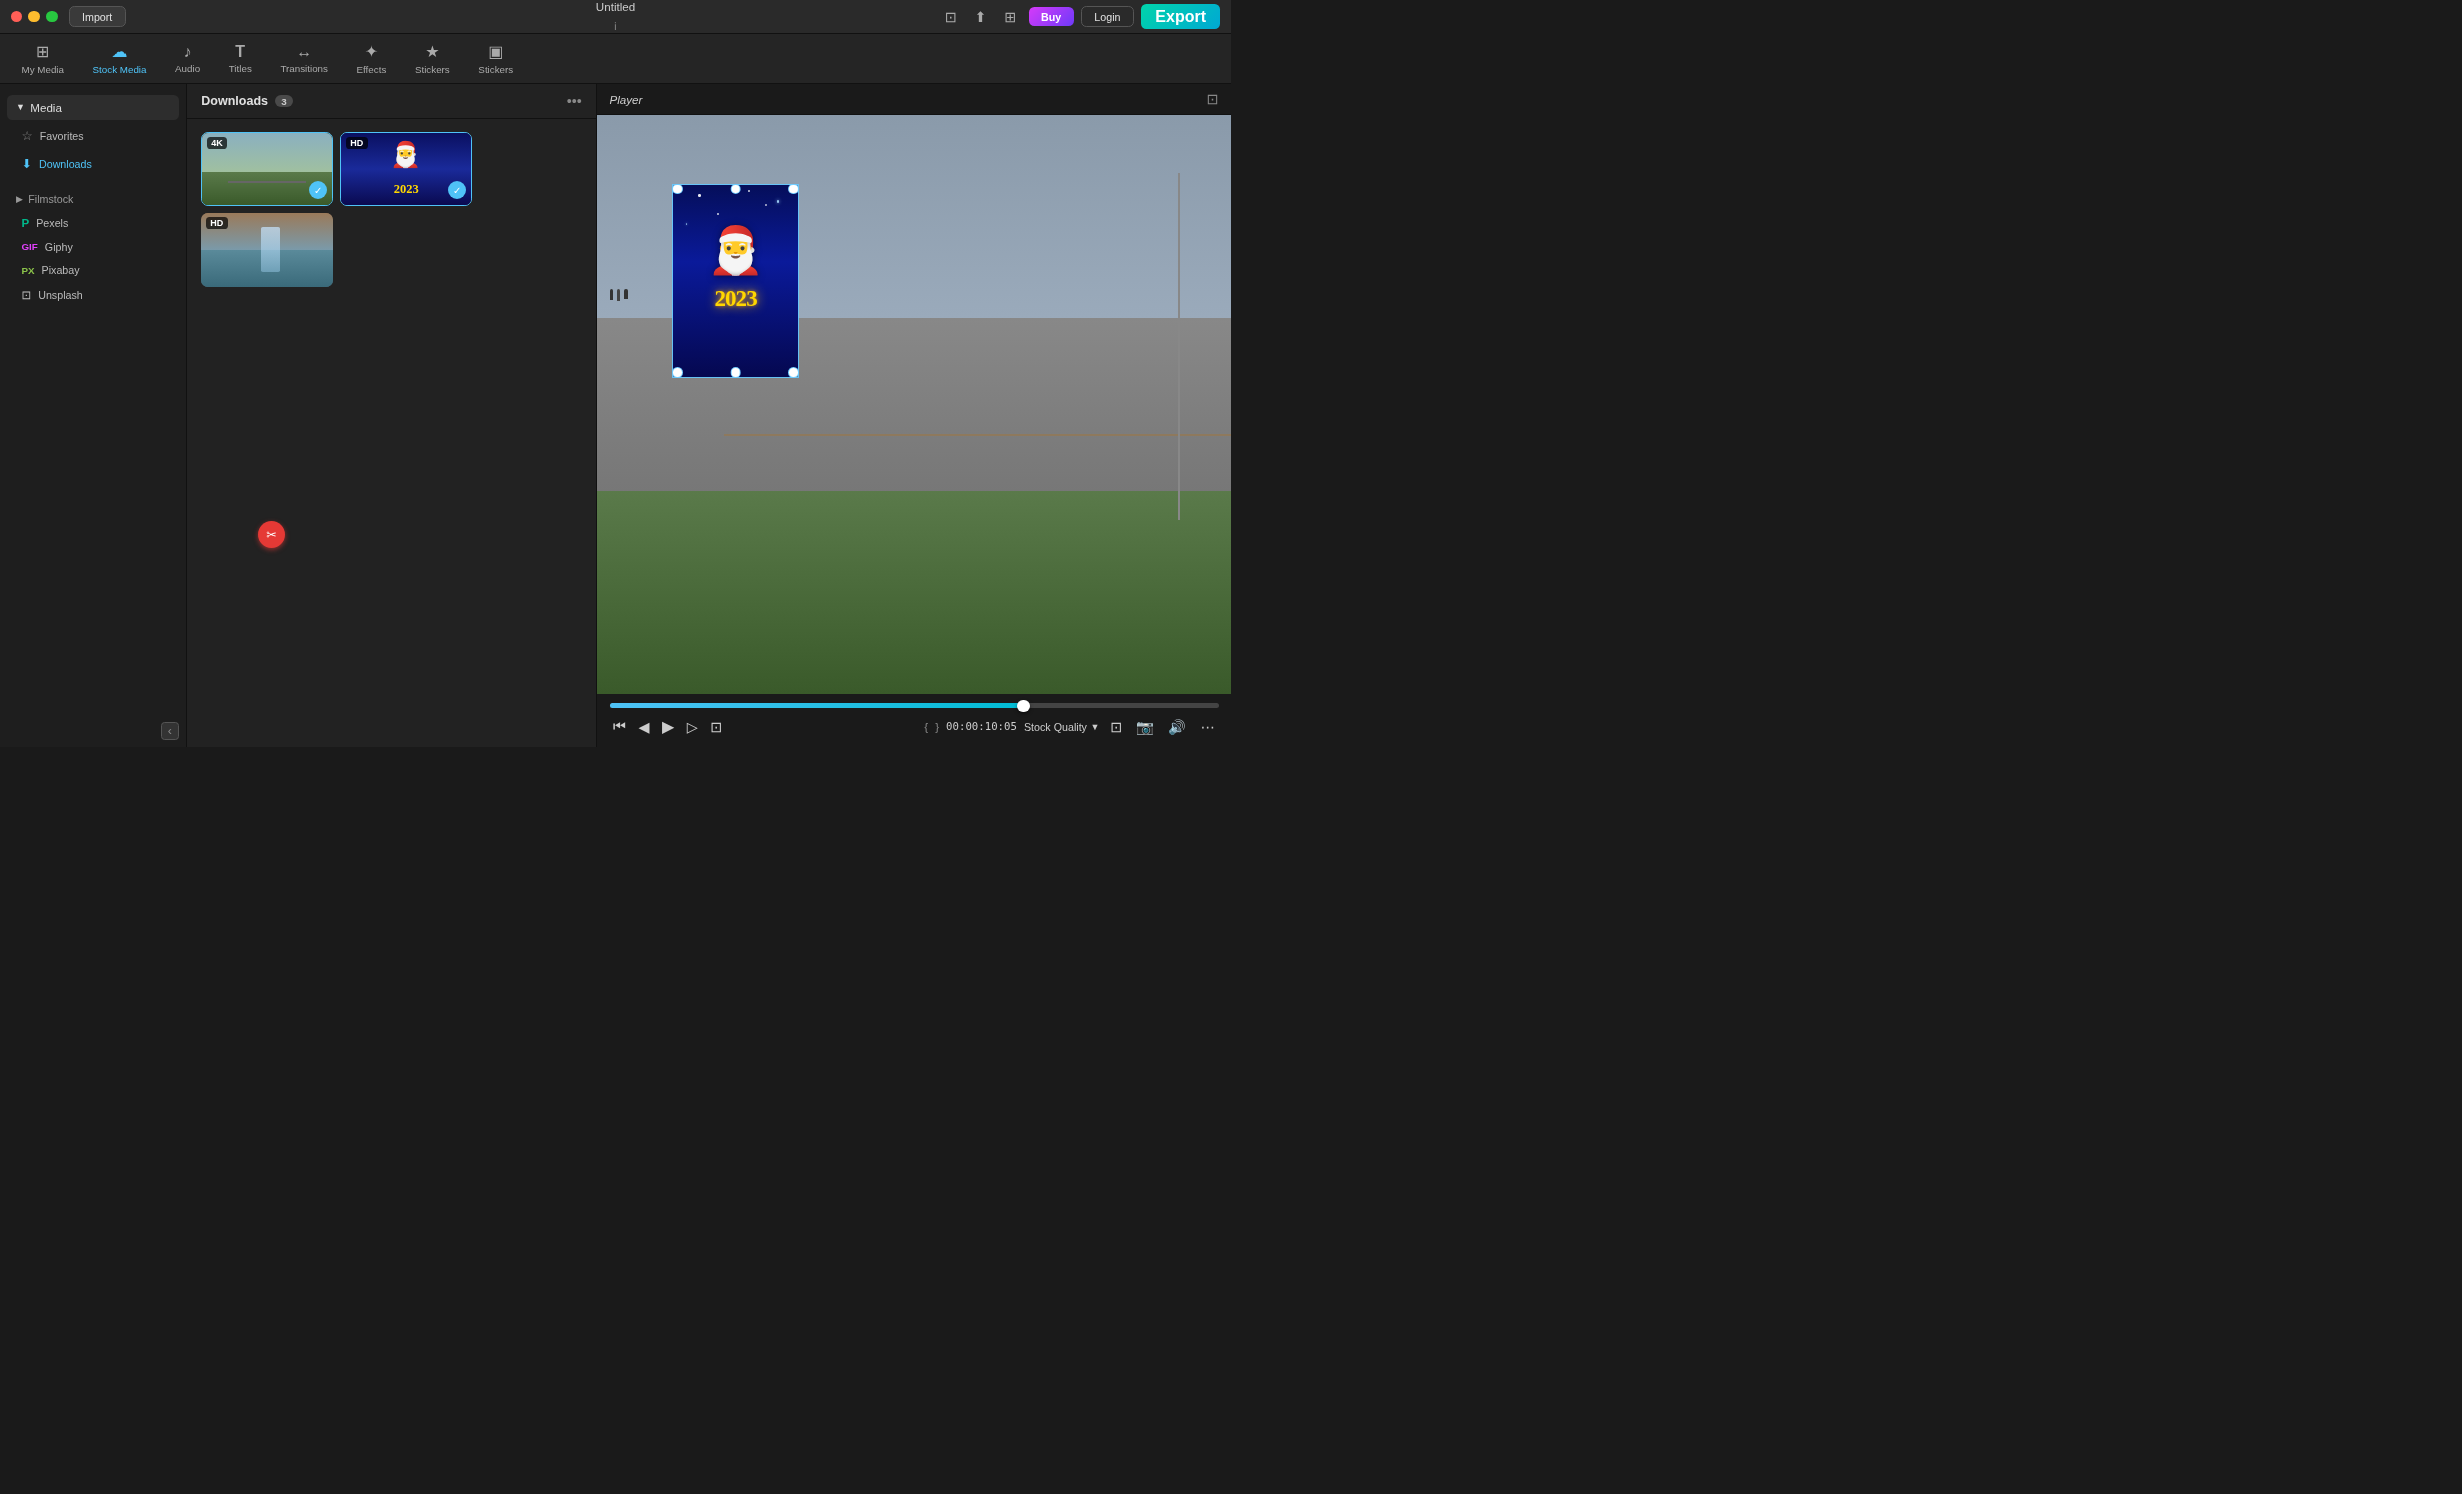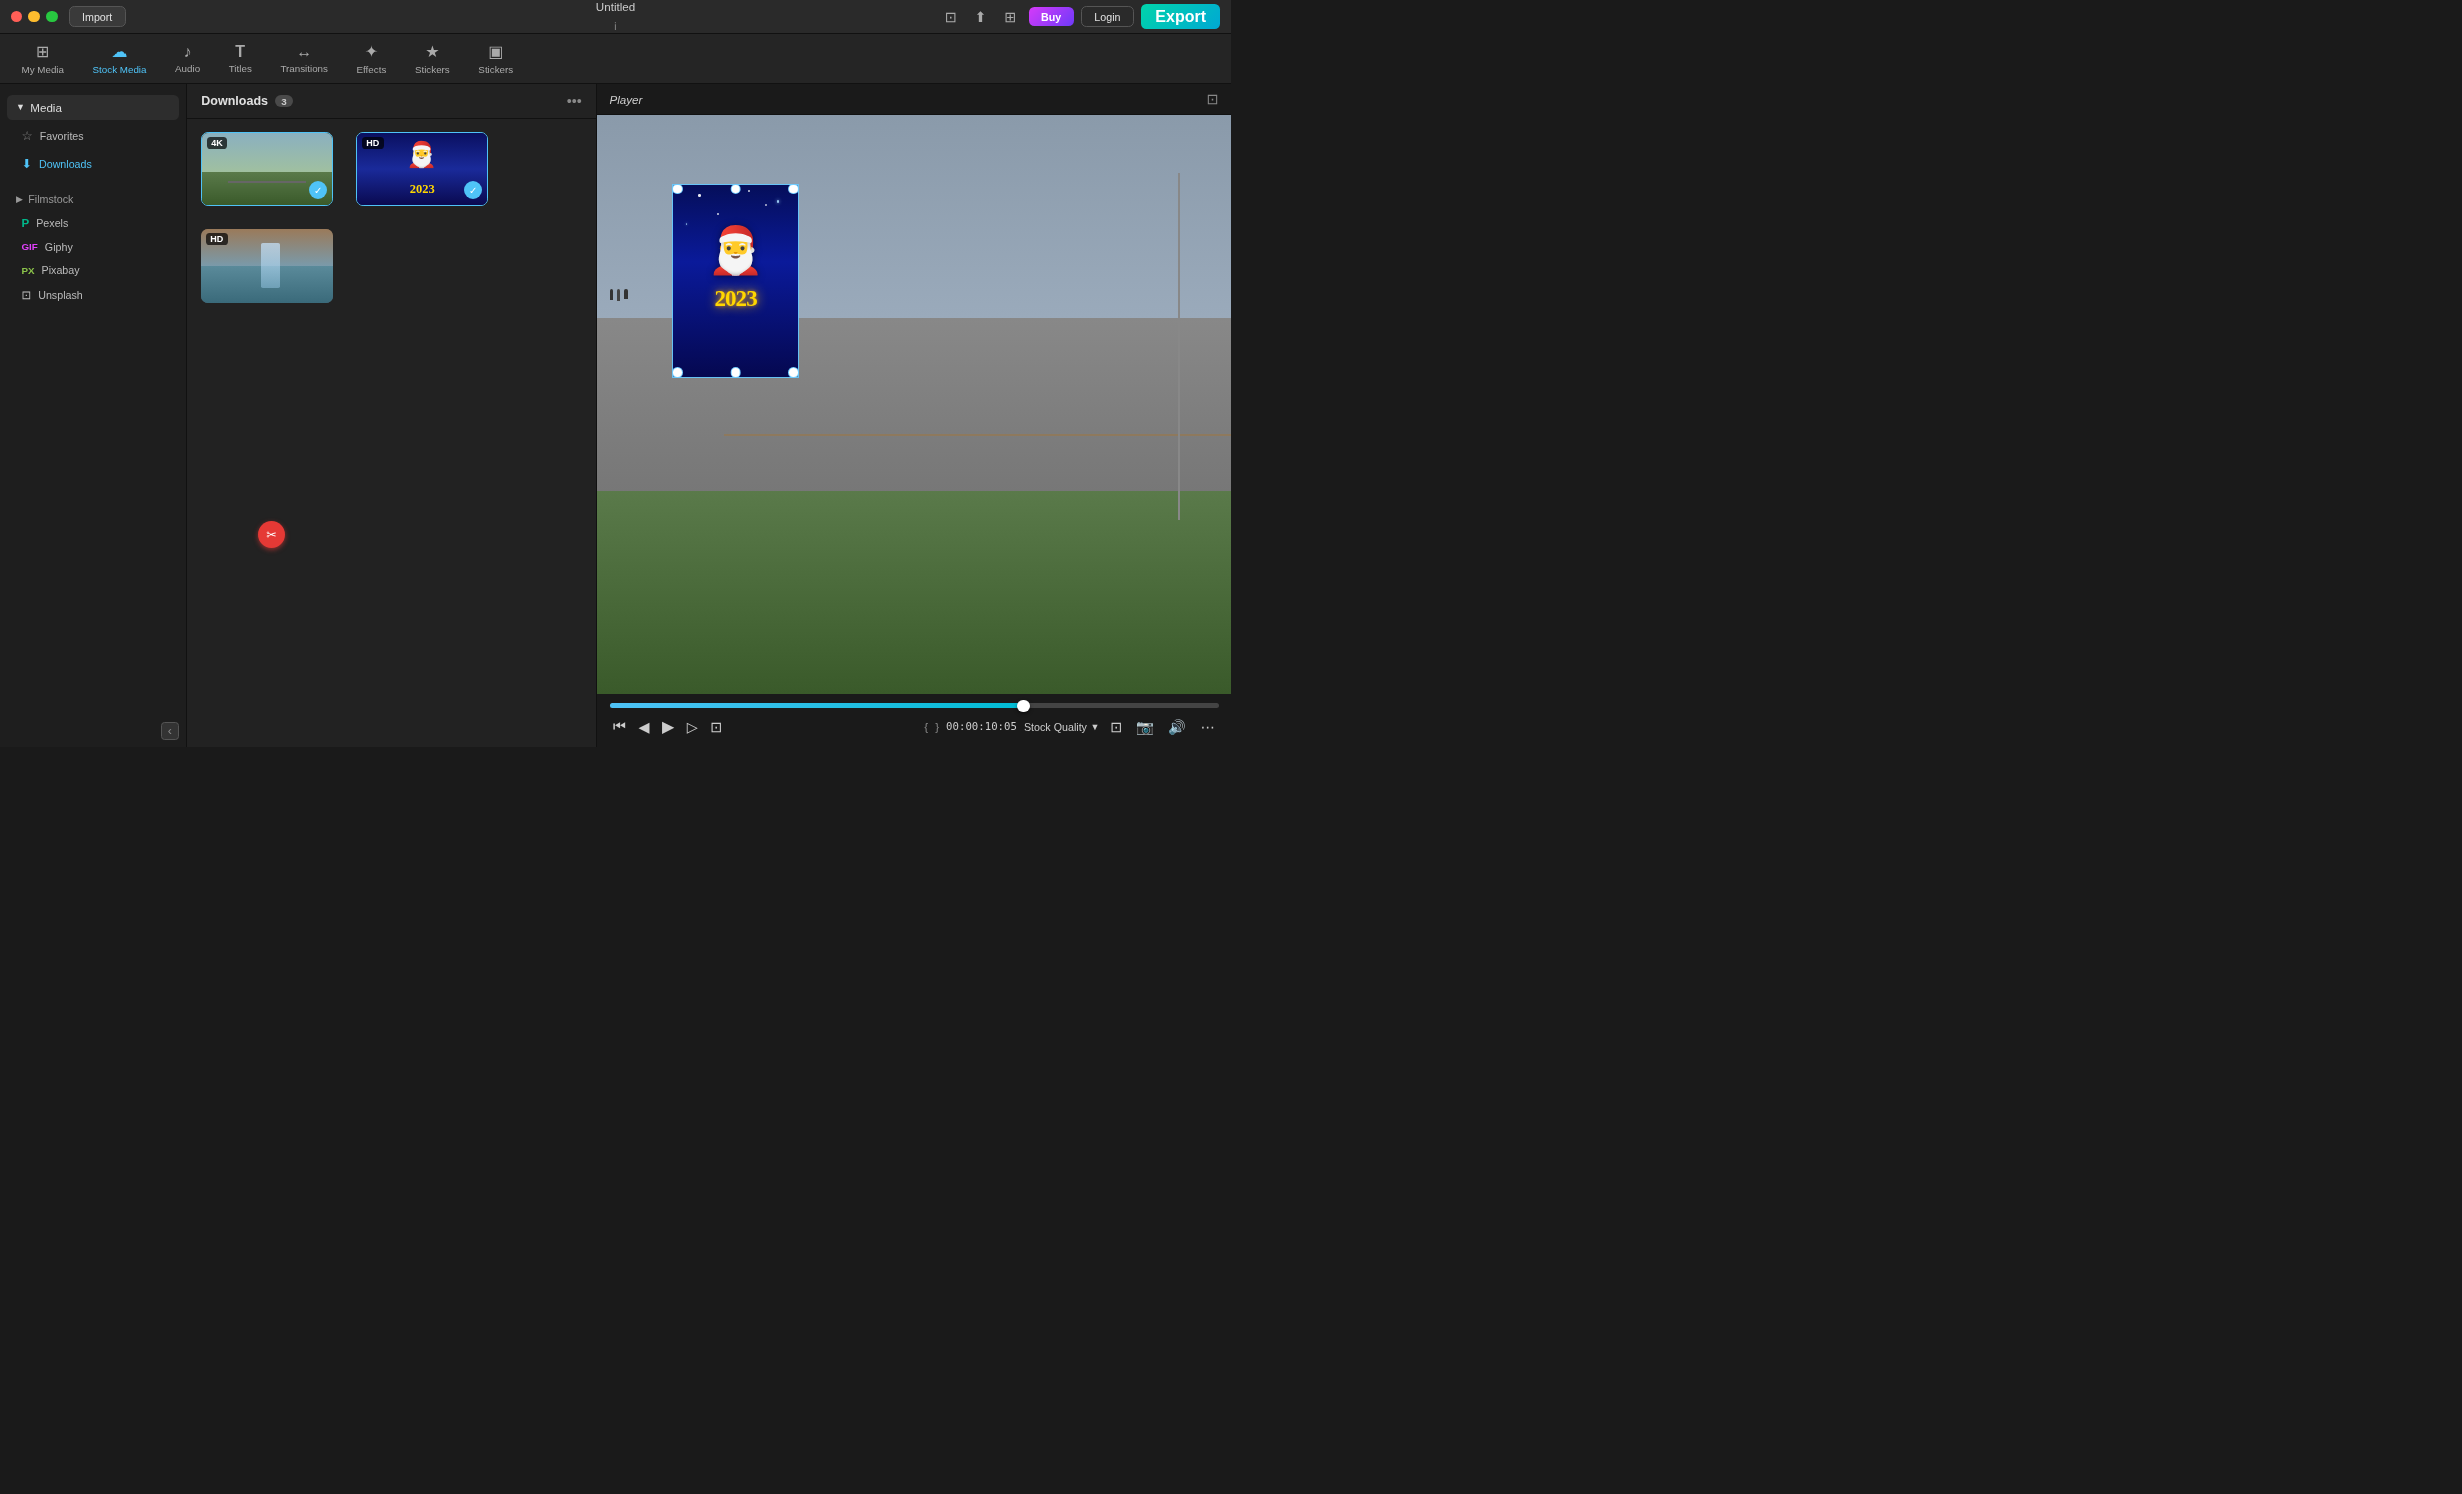--- a/index.html
+++ b/index.html
@@ -232,21 +232,21 @@
     .media-more-btn {
       background: none;
       border: none;
       color: #888;
       cursor: pointer;
       font-size: 14.3px;
     }
     .media-grid {
       display: flex;
       flex-wrap: wrap;
-      gap: 23px;
+      gap: 7px;
       padding: 12.5px 14.3px;
     }
     .media-thumb {
       position: relative;
       width: 132px;
       height: 74px;
       border-radius: 7.1px;
       overflow: hidden;
       cursor: pointer;
       background: #333;

